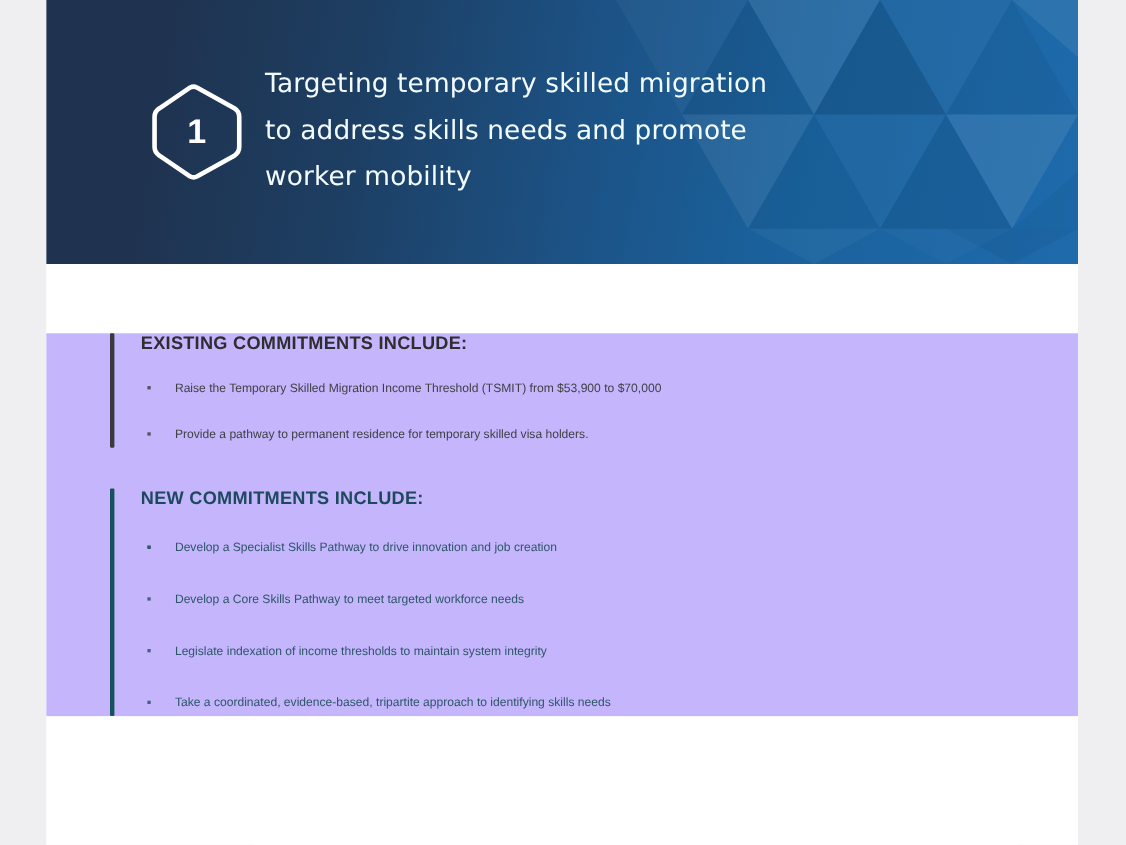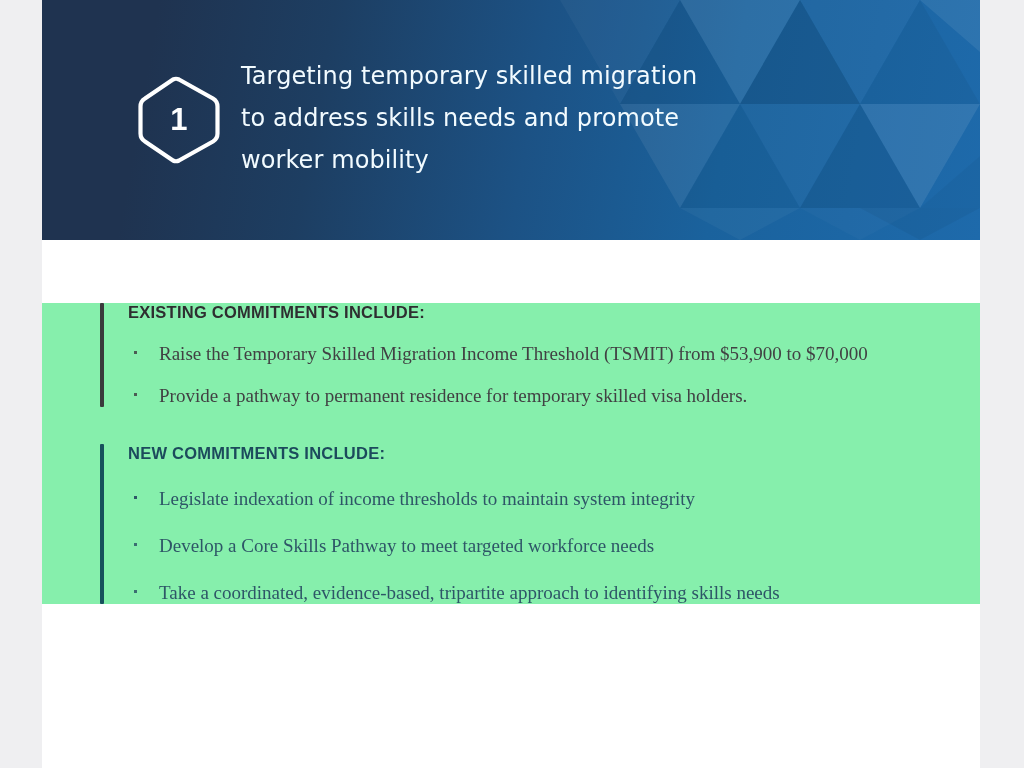--- a/index.html
+++ b/index.html
@@ -80,21 +80,21 @@
     font-weight: 400;
     letter-spacing: 0.1px;
     font-family: "DejaVu Sans", sans-serif;
     white-space: pre-line;
   }
 
   
   #body-area {
     position: relative;
     width: 938px;
-    background: #86efac;
+    background: #c4b5fd;
     padding-top: 0;
   }
 
   .section {
     position: relative;
     margin-left: 58px;
     padding-left: 28px;
   }
   .section .rule {
     position: absolute;
@@ -113,23 +113,23 @@
   }
 
   ul.bullets {
     list-style: none;
     margin: 0;
     padding: 0;
   }
   ul.bullets li {
     position: relative;
     padding-left: 31px;
-    font-size: 19px;
+    font-size: 11px;
     line-height: 23px;
-    font-family: Liberation Serif, serif;
+    font-family: Liberation Sans, sans-serif;
   }
   ul.bullets li .mark {
     position: absolute;
     left: 6px;
     top: 9px;
     width: 3px;
     height: 3px;
     background: currentColor;
     opacity: 0.85;
   }
@@ -213,28 +213,29 @@
 
     <div class="section" id="sec-new">
       <div class="rule"></div>
       <div class="section-title">NEW COMMITMENTS INCLUDE:</div>
       <ul class="bullets">
         <li>
           <span class="mark"></span>
         </li>
         <li>
           <span class="mark"></span>
+          <span>Develop a Specialist Skills Pathway to drive innovation and job creation</span>
+        </li>
+        <li>
+          <span class="mark"></span>
+          <span>Develop a Core Skills Pathway to meet targeted workforce needs</span>
         </li>
         <li>
           <span class="mark"></span>
           <span>Legislate indexation of income thresholds to maintain system integrity</span>
-        </li>
-        <li>
-          <span class="mark"></span>
-          <span>Develop a Core Skills Pathway to meet targeted workforce needs</span>
         </li>
         <li>
           <span class="mark"></span>
           <span>Take a coordinated, evidence-based, tripartite approach to identifying skills needs</span>
         </li>
       </ul>
     </div>
 
   </div>
 </div>

